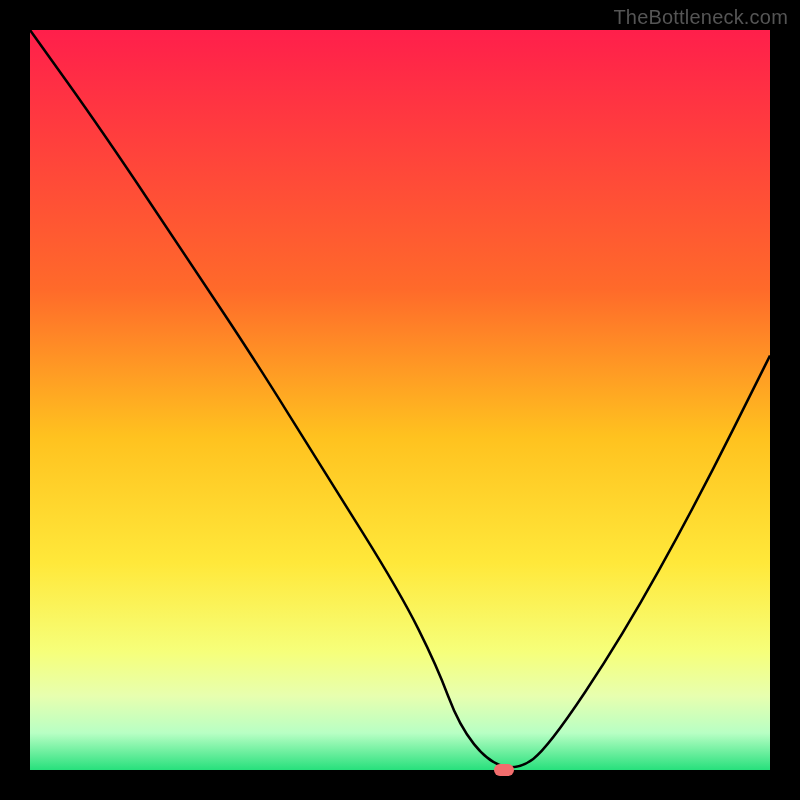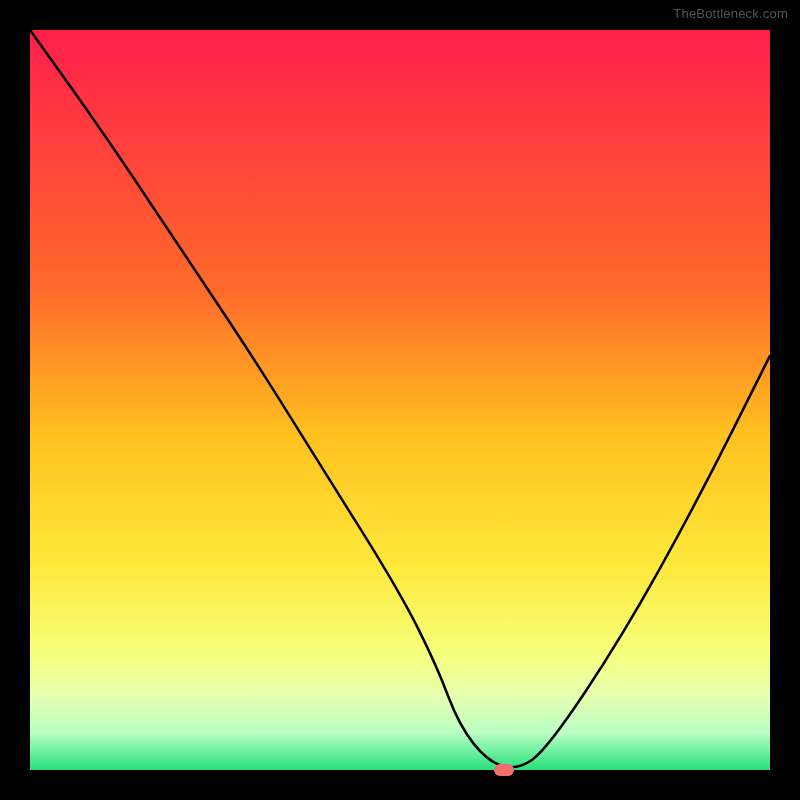--- a/index.html
+++ b/index.html
@@ -15,21 +15,21 @@
     position: relative;
     width: 800px;
     height: 800px;
     background: #000;
   }
   .watermark {
     position: absolute;
     top: 6px;
     right: 12px;
     color: #555;
-    font-size: 13px;
+    font-size: 20px;
     font-weight: 500;
     letter-spacing: 0.2px;
     user-select: none;
   }
   
   .plot {
     position: absolute;
     left: 30px;
     top: 30px;
     width: 740px;

